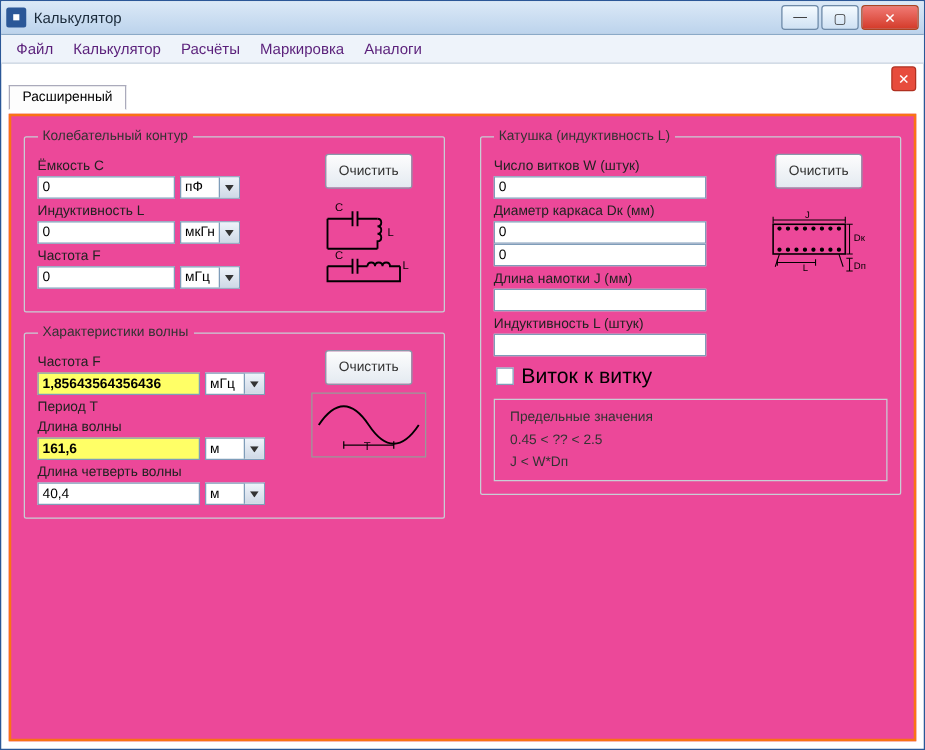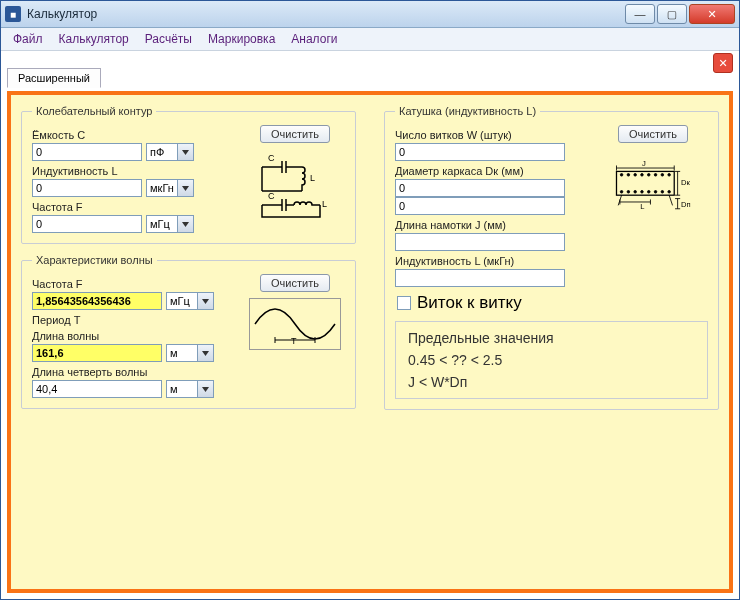--- a/index.html
+++ b/index.html
@@ -8,35 +8,35 @@
   .titlebar .icon { width:16px; height:16px; background:#2b5797; margin-right:6px; border-radius:2px; display:flex; align-items:center; justify-content:center; color:#fff; font-size:10px;}
   .titlebar .title { flex:1; color:#1a2a3a; font-size:12px; }
   .win-controls { display:flex; gap:2px; }
   .win-btn { width:28px; height:18px; border:1px solid #6e8aa8; border-radius:3px; background:linear-gradient(#f5fbff,#cfe1f3); display:flex; align-items:center; justify-content:center; color:#333; font-size:11px; }
   .win-btn.close { background:linear-gradient(#f07a74,#d43b2a); border-color:#a42; color:#fff; width:44px; }
   .menubar { height:22px; background:#eef3fa; border-bottom:1px solid #c9d3df; display:flex; align-items:center; padding:0 6px; gap:4px; color:#5a1f7a; font-size:12px;}
   .menubar span { padding:2px 6px; cursor:default; }
   .inner-close { position:absolute; right:6px; top:52px; width:18px; height:18px; background:#e74c3c; border:1px solid #b03020; border-radius:3px; display:flex; align-items:center; justify-content:center; color:#fff; font-size:11px; }
   .tab-strip { position:absolute; left:6px; top:70px; }
   .tab { background:#fdfdfd; border:1px solid #aab; border-bottom:1px solid #fdfdfd; padding:3px 10px; font-size:11px; position:relative; top:1px;}
-  .content { position:absolute; left:6px; right:6px; top:90px; bottom:6px; border:4px solid #f97316; background:#fef9c3; padding:10px; display:flex; gap:28px; box-sizing:border-box; }
+  .content { position:absolute; left:6px; right:6px; top:90px; bottom:6px; border:2px solid #f97316; background:#ec4899; padding:10px; display:flex; gap:28px; box-sizing:border-box; }
   .col { flex:1; display:flex; flex-direction:column; gap:10px; }
   fieldset { border:1px solid #c8cdd5; border-radius:2px; padding:8px 10px 10px 10px; margin:0; }
   legend { padding:0 4px; color:#333; font-size:11px; }
   .lbl { margin:4px 0 2px 0; color:#222; }
   .row { display:flex; align-items:center; gap:4px; }
   input.field { height:18px; border:1px solid #7f9db9; padding:0 3px; font-size:11px; box-sizing:border-box; background:#fff; }
   input.hl { background:#ffff66;font-weight:bold; }
   .combo { position:relative; }
   .combo input { width:48px; }
   .combo .drop { position:absolute; right:1px; top:1px; bottom:1px; width:15px; background:linear-gradient(#eef3fa,#cfd9e6); border-left:1px solid #7f9db9; display:flex; align-items:center; justify-content:center; }
   .drop svg { width:7px; height:5px; }
-  button.btn { height:18px; padding:0 10px; border:1px solid #8a98aa; border-radius:3px; background:linear-gradient(#fdfdfd,#e4eaf1); font-size:11px; color:#333; }
+  button.btn { height:28px; padding:0 10px; border:1px solid #8a98aa; border-radius:3px; background:linear-gradient(#fdfdfd,#e4eaf1); font-size:11px; color:#333; }
   .diagram-box { width:90px; height:80px; border:1px solid transparent; display:flex; align-items:center; justify-content:center; }
-  .limits { border:1px solid #c8cdd5; padding:8px 12px; margin-top:8px; font-size:14px; color:#333; }
+  .limits { border:1px solid #c8cdd5; padding:8px 12px; margin-top:8px; font-size:11px; color:#333; }
   .limits .hdr { margin-bottom:6px; }
   .chk { display:flex; align-items:center; gap:6px; margin:6px 0 4px 2px; font-size:17px; }
   .chk .box { width:12px; height:12px; border:1px solid #7f9db9; background:#fff; }
 </style>
 </head>
 <body>
 
 <div class="window">
 
   <div class="titlebar">
@@ -181,21 +181,21 @@
         <legend>Катушка (индуктивность L)</legend>
         <div style="display:flex; gap:8px;">
           <div style="flex:1;">
             <div class="lbl">Число витков W (штук)</div>
             <input class="field" style="width: 170px;" value="0">
             <div class="lbl">Диаметр каркаса Dк (мм)</div>
             <input class="field" style="width: 170px;" value="0">
             <input class="field" style="width: 170px;" value="0">
             <div class="lbl">Длина намотки J (мм)</div>
             <input class="field" style="width: 170px;" value="">
-            <div class="lbl">Индуктивность L (мкГн)</div>
+            <div class="lbl">Индуктивность L (штук)</div>
             <input class="field" style="width: 170px;" value="">
           </div>
           <div style="width:110px; display:flex; flex-direction:column; align-items:center; gap:6px;">
             <button class="btn">Очистить</button>
             <div class="diagram-box" style="height:70px;">
               <svg width="106" height="68" viewBox="0 0 106 68">
                 <rect x="10" y="18" width="68" height="28" fill="none" stroke="#000" stroke-width="1.5"></rect>
                 <g stroke="#000" stroke-width="1">
                   <circle cx="16" cy="22" r="1.5" fill="#000"></circle>
                     <circle cx="24" cy="22" r="1.5" fill="#000"></circle>

